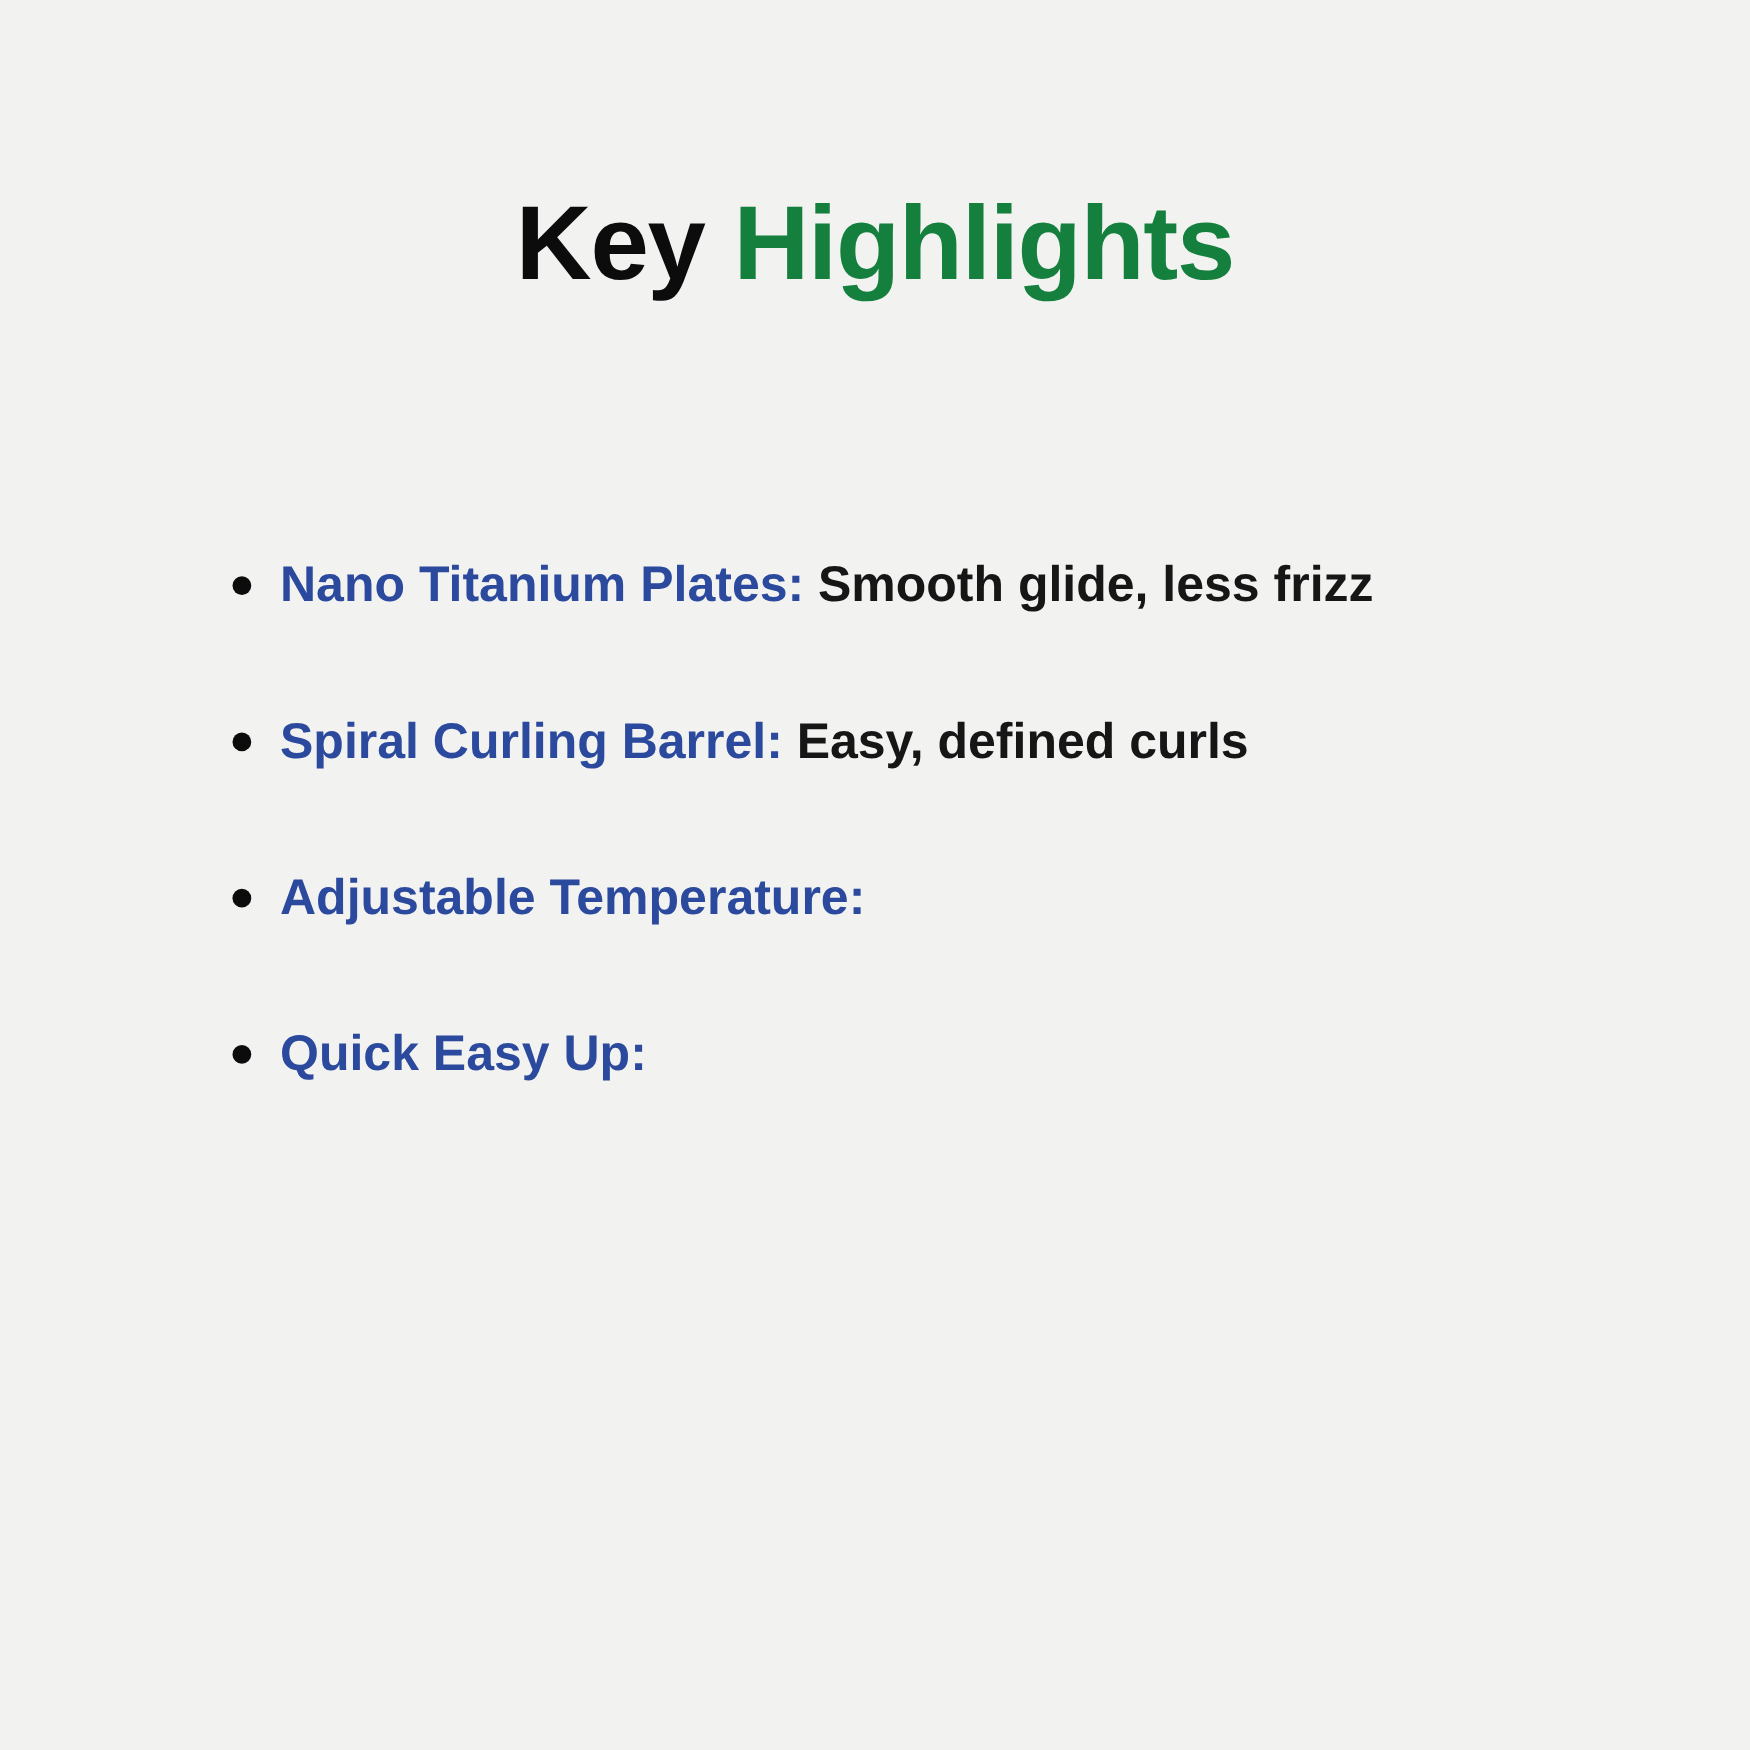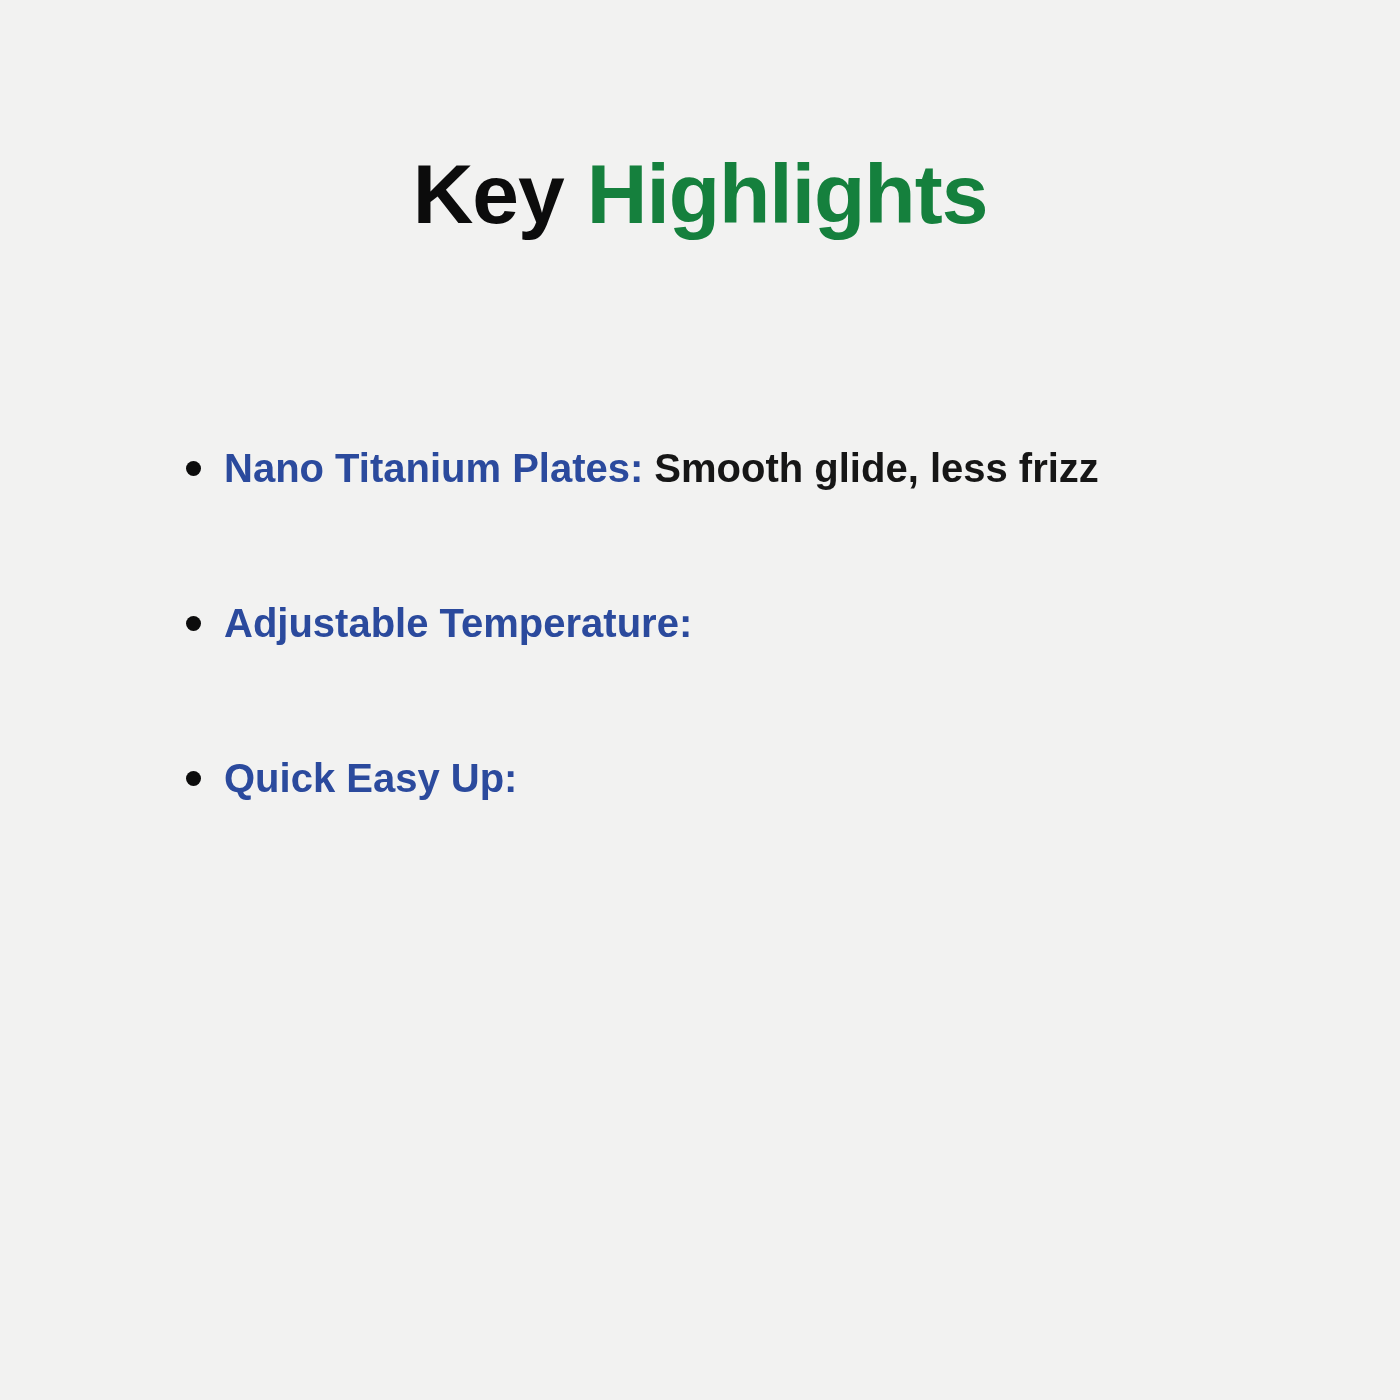--- a/index.html
+++ b/index.html
@@ -31,21 +31,21 @@
   }
   .title .title-blue {
     color: #15803d;
   }
   .highlight-list {
     position: absolute;
     top: 444px;
     left: 186px;
     display: flex;
     flex-direction: column;
-    gap: 107px;
+    gap: 77px;
     justify-content: center;
   }
   .highlight-item {
     display: flex;
     align-items: center;
     font-size: 40px;
     line-height: 48px;
     color: #161616;
     white-space: nowrap;
   }
@@ -73,20 +73,25 @@
 <div class="title"><span class="title-black">Key</span><span class="title-blue">Highlights</span></div>
 
 <div class="highlight-list">
 
   <div class="highlight-item">
     <span class="bullet-dot"></span>
       <span class="item-lead">Nano Titanium Plates:</span>
       <span class="item-rest">Smooth glide, less frizz</span>
   </div>
 
+  <div class="highlight-item">
+    <span class="bullet-dot"></span>
+      <span class="item-lead">Spiral Curling Barrel:</span>
+      <span class="item-rest">Easy, defined curls</span>
+  </div>
 
   <div class="highlight-item">
     <span class="bullet-dot"></span>
       <span class="item-lead">Adjustable Temperature:</span>
   </div>
 
   <div class="highlight-item">
     <span class="bullet-dot"></span>
       <span class="item-lead">Quick Easy Up:</span>
   </div>

